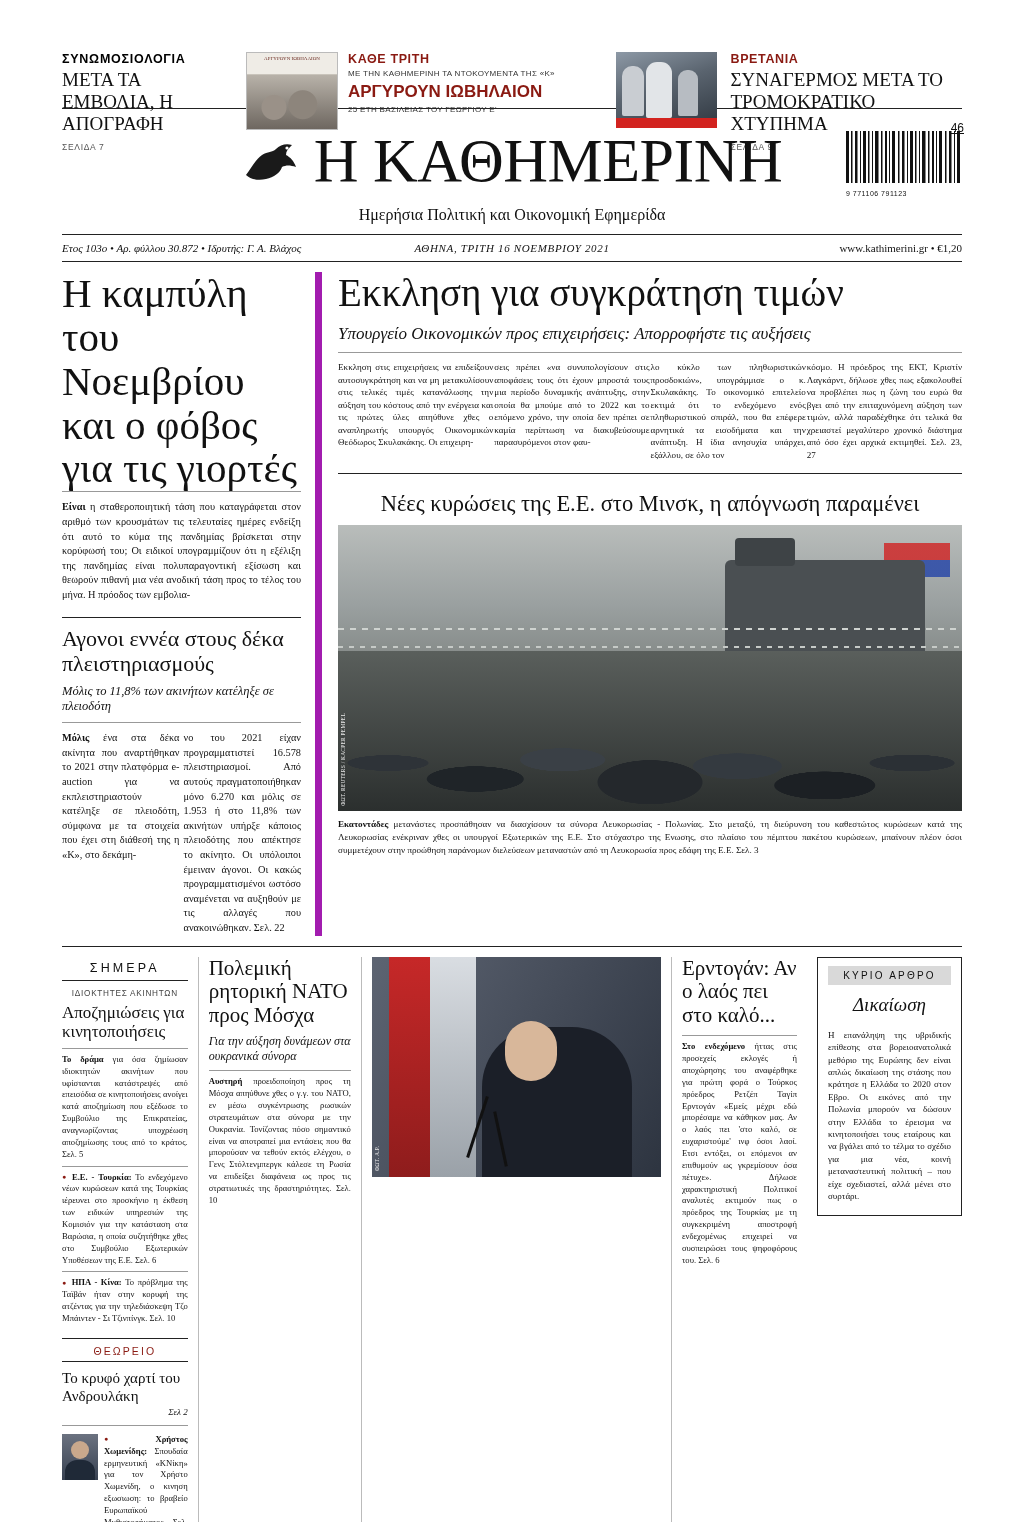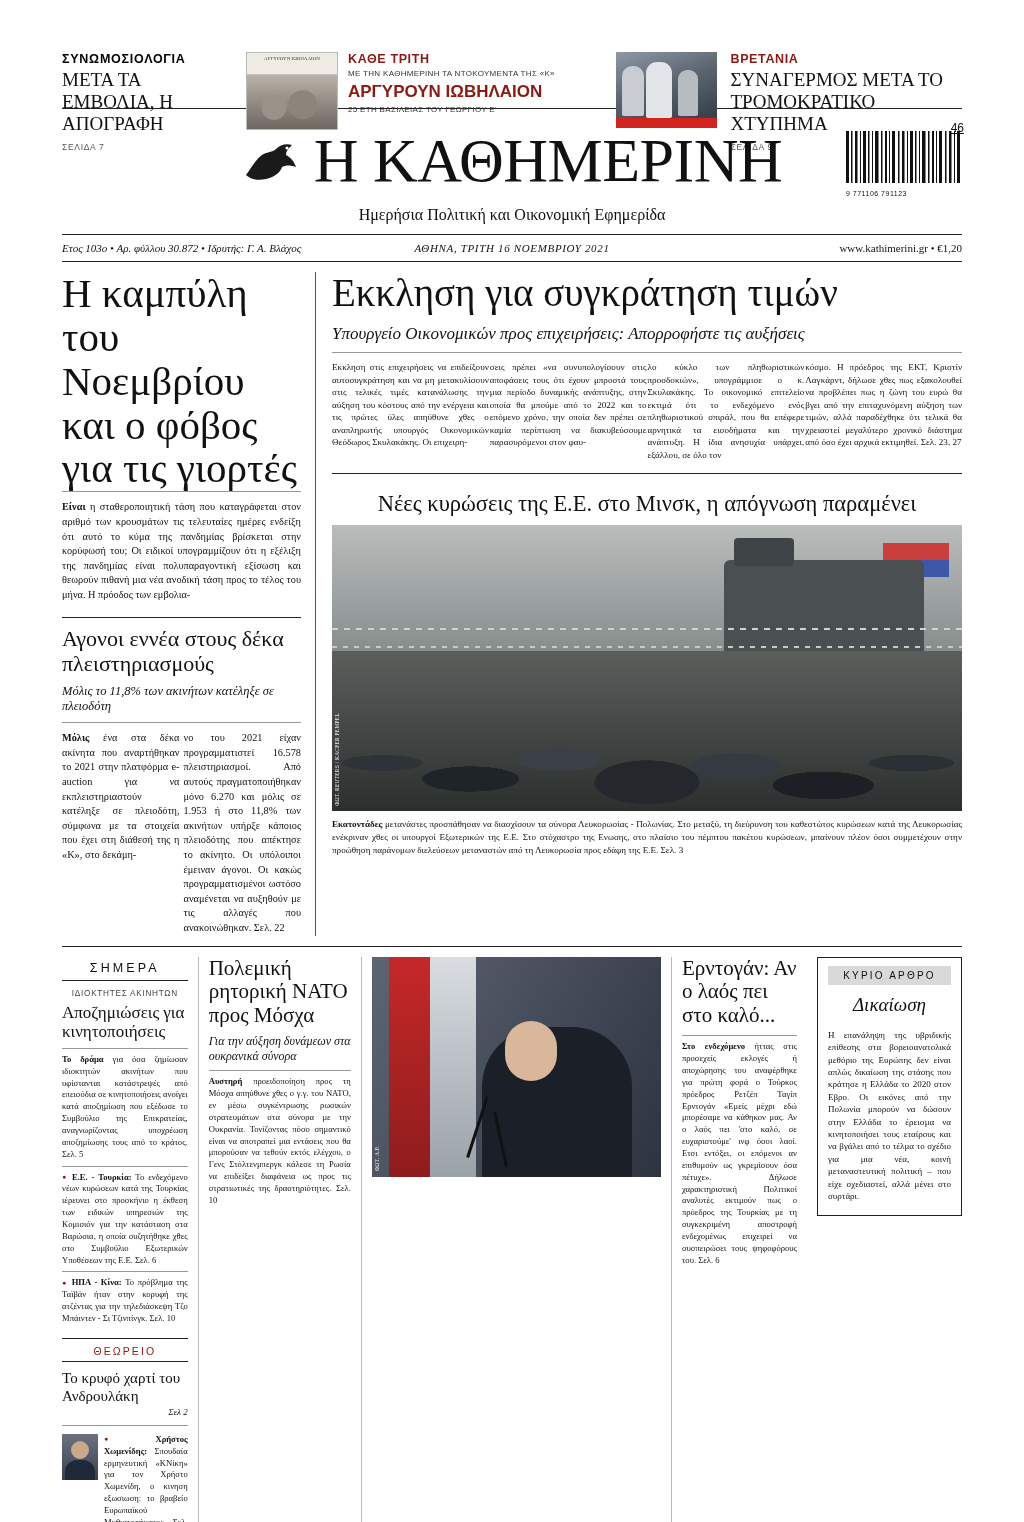--- a/index.html
+++ b/index.html
@@ -61,21 +61,21 @@
   .tagline { text-align:center; font-size:16px; padding:6px 0 10px; }
 
   .infobar { display:flex; align-items:center; font-size:11px; padding:7px 0 7px; font-style:italic; }
   .infobar .left { width:34%; }
   .infobar .center { width:32%; text-align:center; letter-spacing:.06em; }
   .infobar .right { width:34%; text-align:right; font-style:normal; font-family:"Liberation Serif", serif; }
 
   
   .main { display:flex; padding-top:10px; }
   .col-left { width:253px; padding-right:14px; }
-  .vline { border-left:1px solid #a21caf; }
+  .vline { border-left:7px solid #a21caf; }
   .col-right { flex:1; padding-left:16px; }
 
   .lead-head { font-size:41px; line-height:1.07; font-weight:400; }
   .lead-sub { font-size:16.5px; font-style:italic; margin-top:14px; padding-bottom:10px; }
   .body-sm { font-size:10.3px; line-height:1.42; text-align:justify; }
   .body-sm .bold { font-weight:700; }
   .sec-head { font-size:22px; line-height:1.15; margin:0 0 8px; }
   .sec-sub { font-size:12.5px; font-style:italic; margin-bottom:8px; }
 
   

